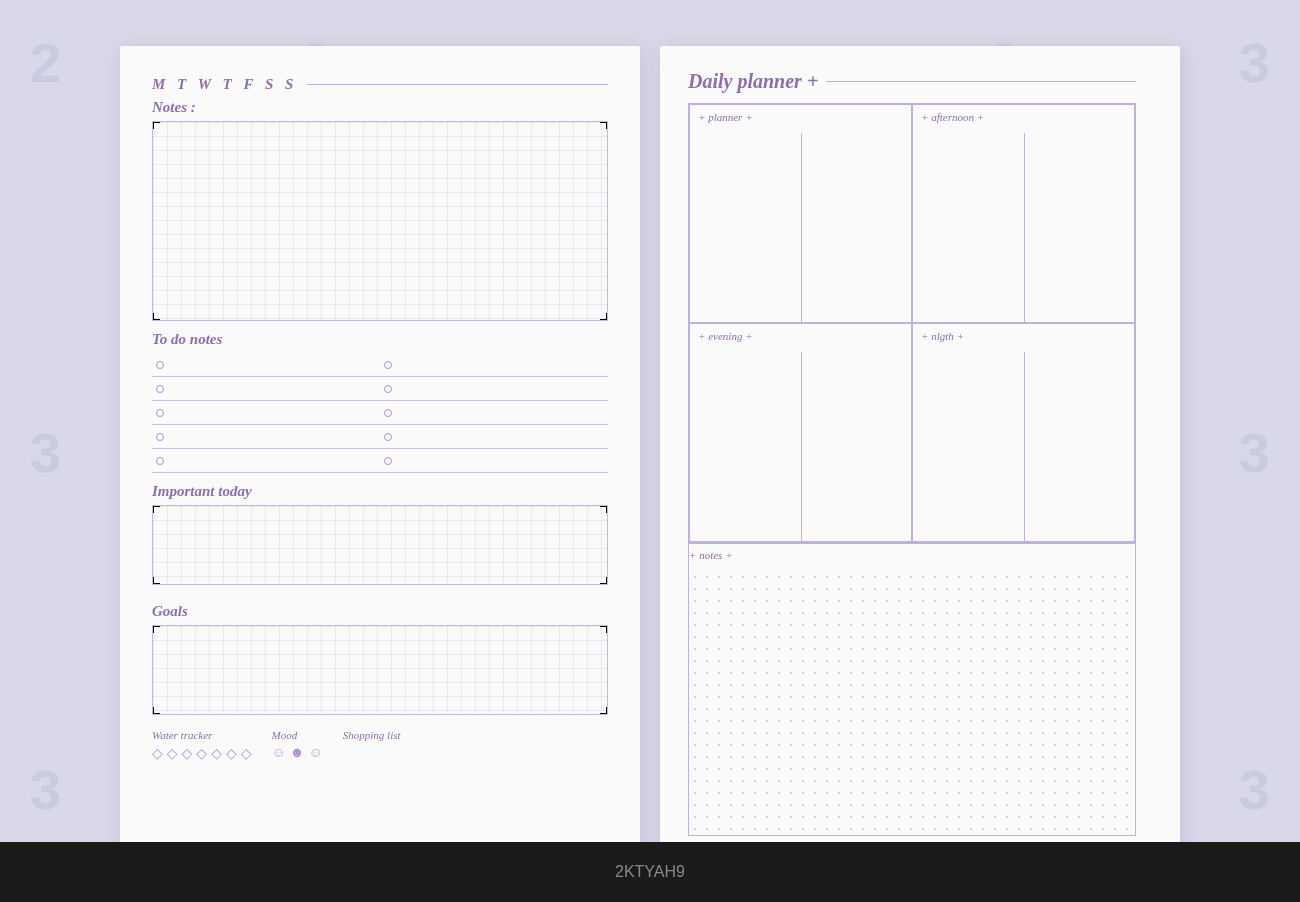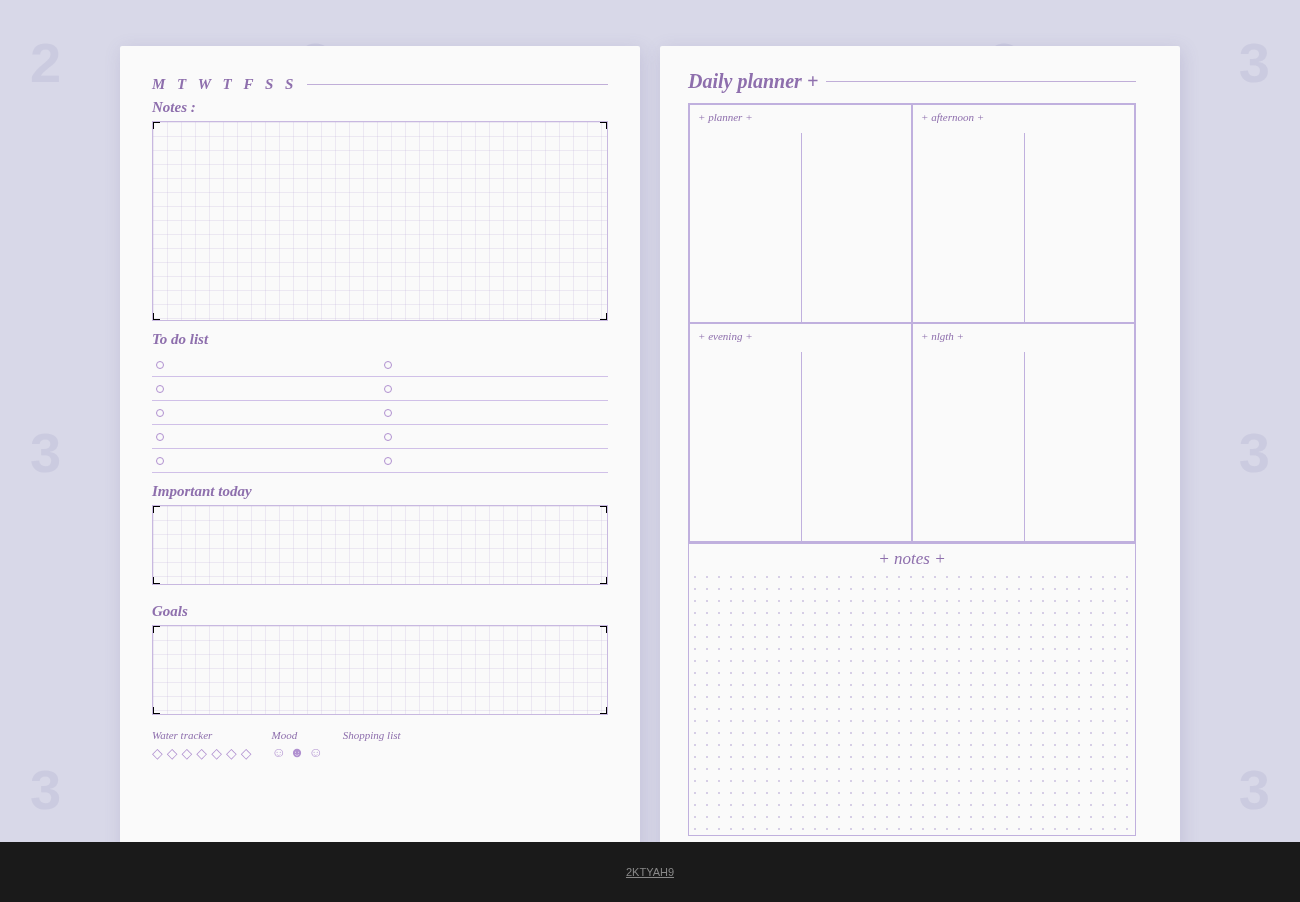--- a/index.html
+++ b/index.html
@@ -260,45 +260,43 @@
       top: 28px;
       left: 0; right: 0; bottom: 0;
       background-image: radial-gradient(circle, rgba(160,140,200,0.4) 1px, transparent 1px);
       background-size: 12px 12px;
     }
 
     .notes-bottom-header {
       border-top: 1px solid #c0b0de;
       display: flex;
       align-items: center;
-      justify-content: center;
       padding: 5px 0;
-      font-size: 17px;
+      font-size: 11px;
       color: #8e6fad;
       font-style: italic;
     }
 
     
     .bottom-bar {
       width: 1300px;
       height: 60px;
       background: #1a1a1a;
       position: absolute;
       bottom: 0;
       left: 0;
       display: flex;
       align-items: center;
       justify-content: center;
     }
 
     .stock-info {
       color: #888;
-      font-size: 11px;
+      font-size: 16px;
       font-family: Arial, sans-serif;
-      text-decoration: underline;
     }
   </style>
 </head>
 <body>
 
 <div class="pages-container">
 
   <span class="watermark" style="top:30px;left:30px;font-size:56px;">2</span>
   <span class="watermark" style="top:30px;left:300px;font-size:56px;">3</span>
   <span class="watermark" style="top:30px;right:280px;font-size:56px;">3</span>
@@ -319,21 +317,21 @@
 
     <div class="section-label">Notes :</div>
     <div class="grid-area notes-grid">
       <div class="bracket-tl"></div>
       <div class="bracket-tr"></div>
       <div class="bracket-bl"></div>
       <div class="bracket-br"></div>
     </div>
 
     <div class="todo-section">
-      <div class="section-label">To do list</div>
+      <div class="section-label">To do notes</div>
       <div class="todo-rows">
         <div class="todo-col">
           <div class="todo-row">
               <div class="todo-circle"></div>
             </div>
           <div class="todo-row">
               <div class="todo-circle"></div>
             </div>
           <div class="todo-row">
               <div class="todo-circle"></div>

